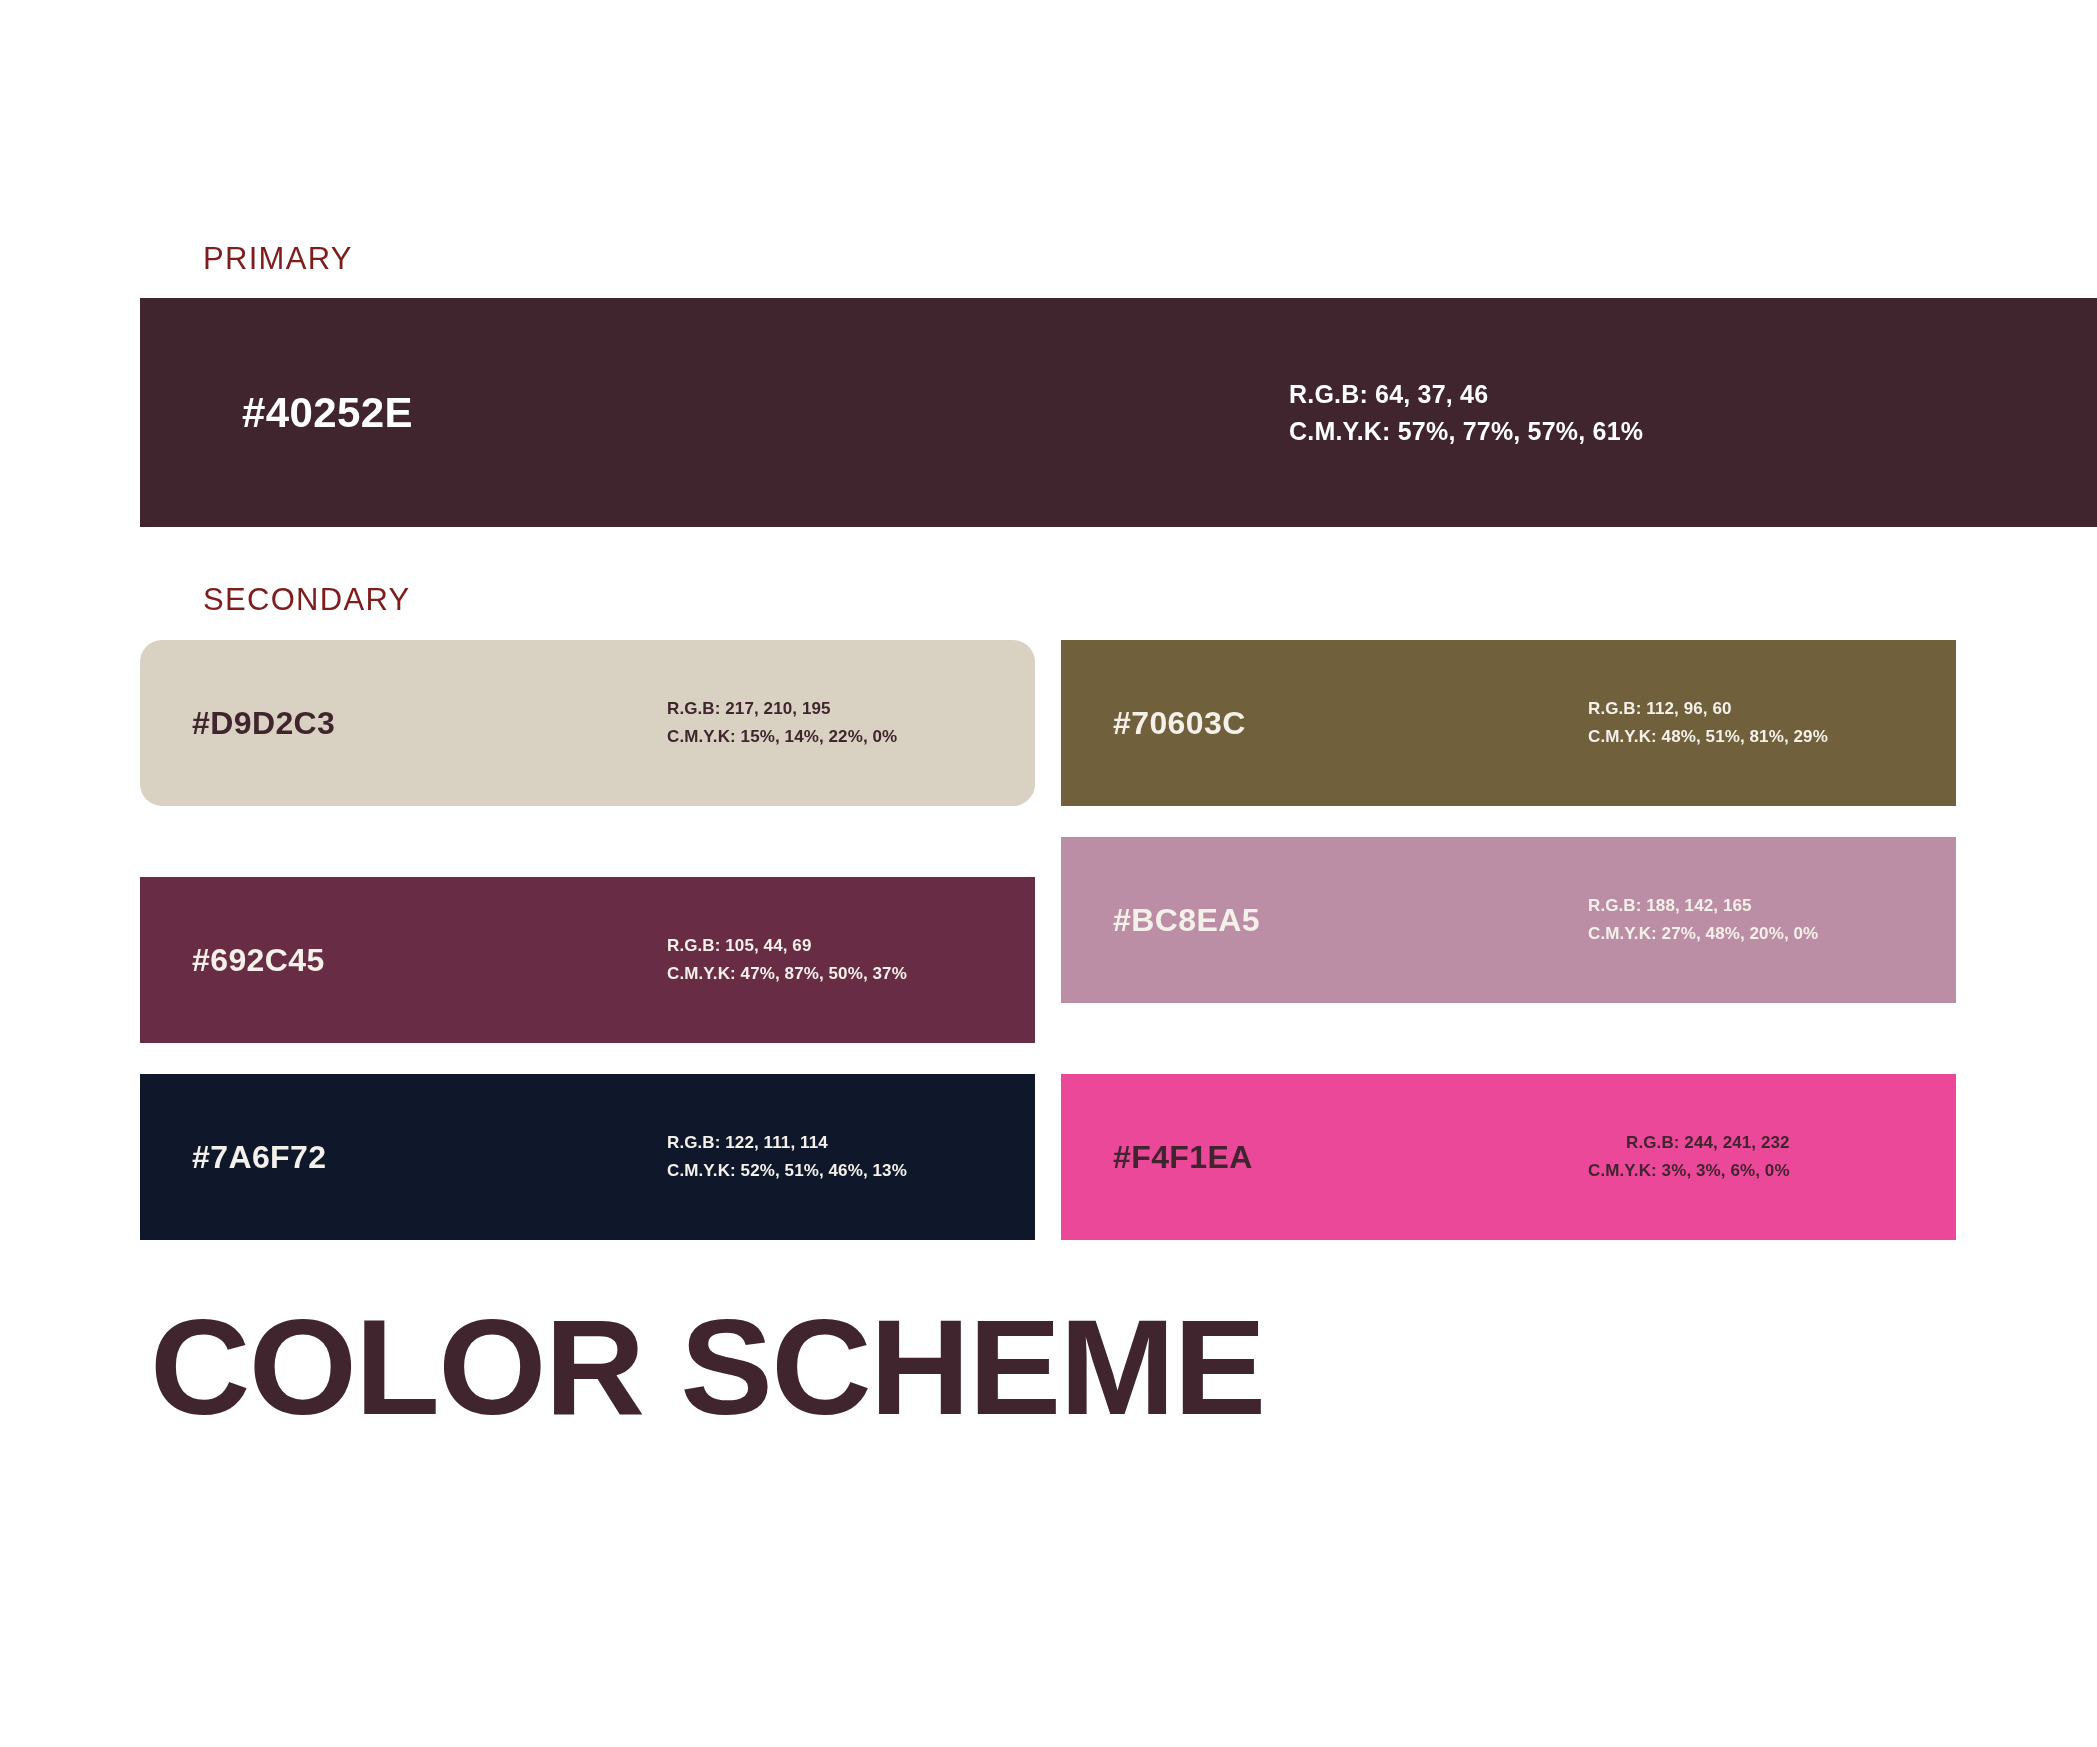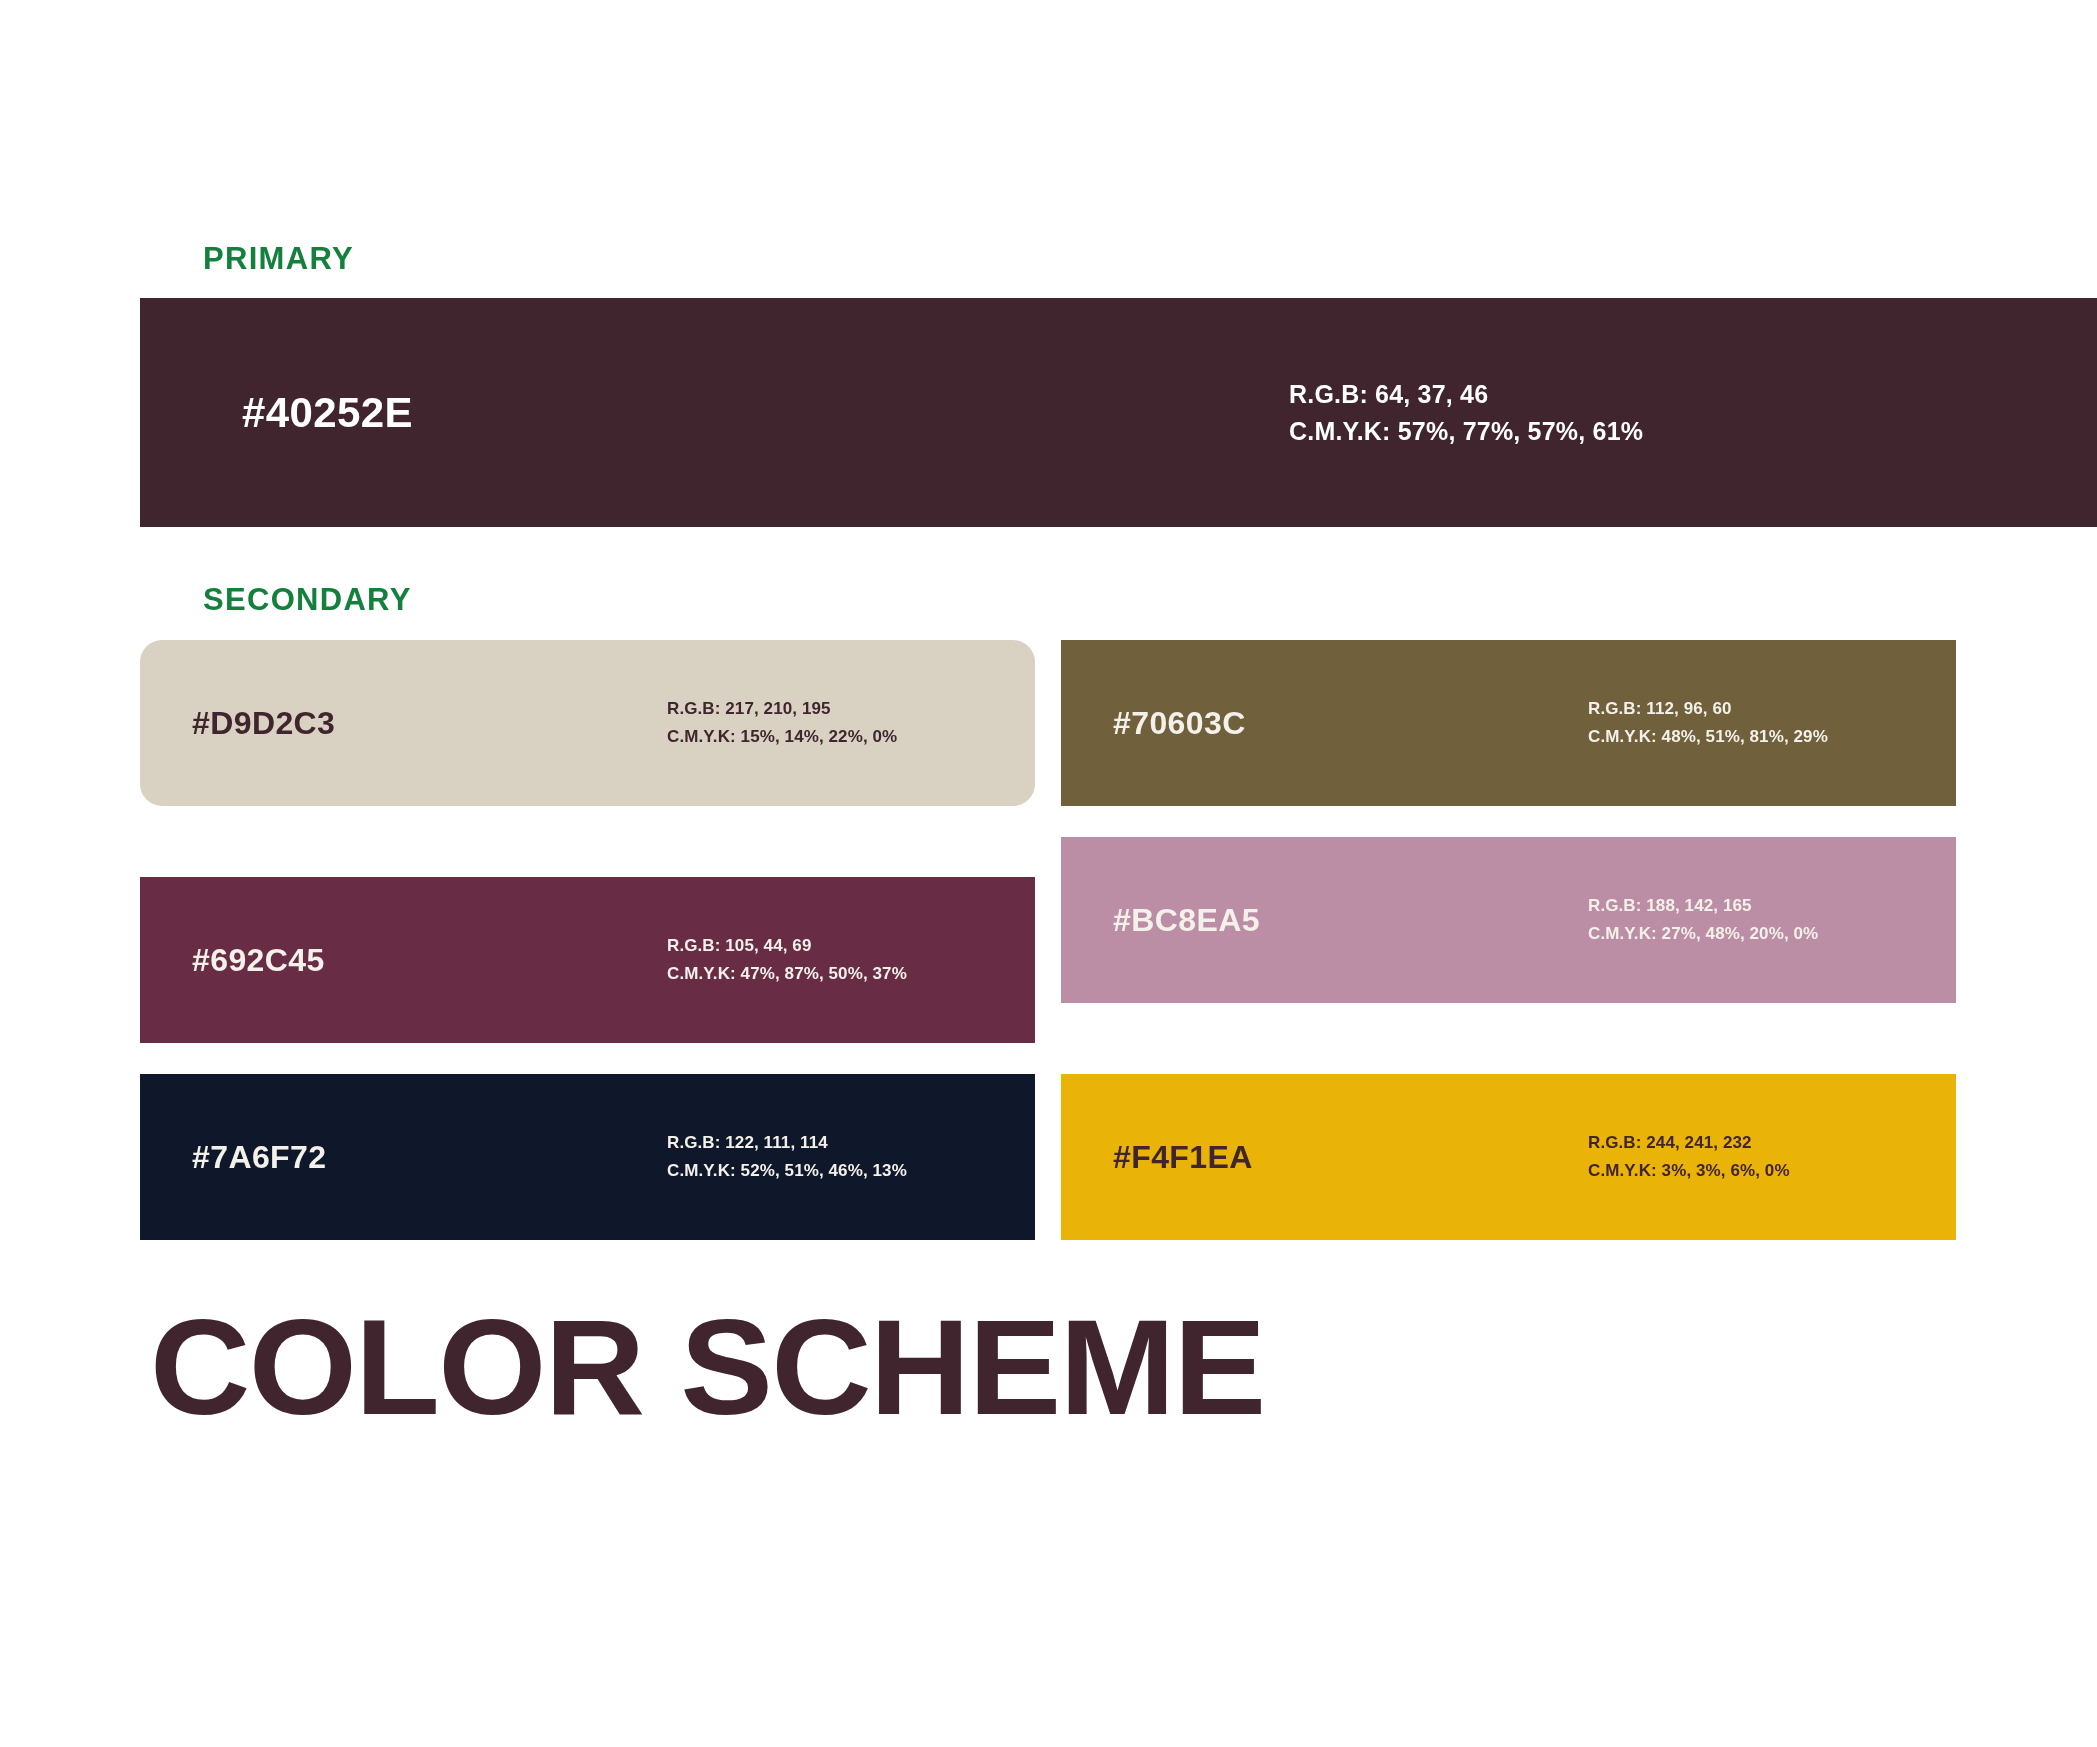--- a/index.html
+++ b/index.html
@@ -20,25 +20,25 @@
   .page {
     position: absolute;
     inset: 0;
     background: #ffffff;
   }
 
   
   .section-label {
     position: absolute;
     font-family: "Liberation Sans", sans-serif;
-    font-weight: bold;
+    font-weight: normal;
     font-size: 31px;
     letter-spacing: 1.3px;
     line-height: 1;
-    color: #15803d;
+    color: #7f1d1d;
     white-space: nowrap;
   }
   #primary-label   { left: 203px; top: 243px; }
   #secondary-label { left: 203px; top: 584px; }
 
   
   .primary-swatch {
     position: absolute;
     left: 140px;
     top: 298px;
@@ -174,21 +174,21 @@
           <div class="vline">C.M.Y.K: 27%, 48%, 20%, 0%</div>
         </div>
       </div>
       <div class="swatch" style="background: #0f172a; color: rgb(244, 241, 234);">
         <div class="swatch-hex">#7A6F72</div>
         <div class="swatch-values">
           <div class="vline">R.G.B: 122, 111, 114</div>
           <div class="vline">C.M.Y.K: 52%, 51%, 46%, 13%</div>
         </div>
       </div>
-      <div class="swatch" style="background: #eab308; color: rgb(64, 37, 46);">
+      <div class="swatch" style="background: #ec4899; color: rgb(64, 37, 46); text-align: right;">
         <div class="swatch-hex">#F4F1EA</div>
         <div class="swatch-values">
           <div class="vline">R.G.B: 244, 241, 232</div>
           <div class="vline">C.M.Y.K: 3%, 3%, 6%, 0%</div>
         </div>
       </div>
     </div>
 
   <div class="big-title">COLOR SCHEME</div>
 

